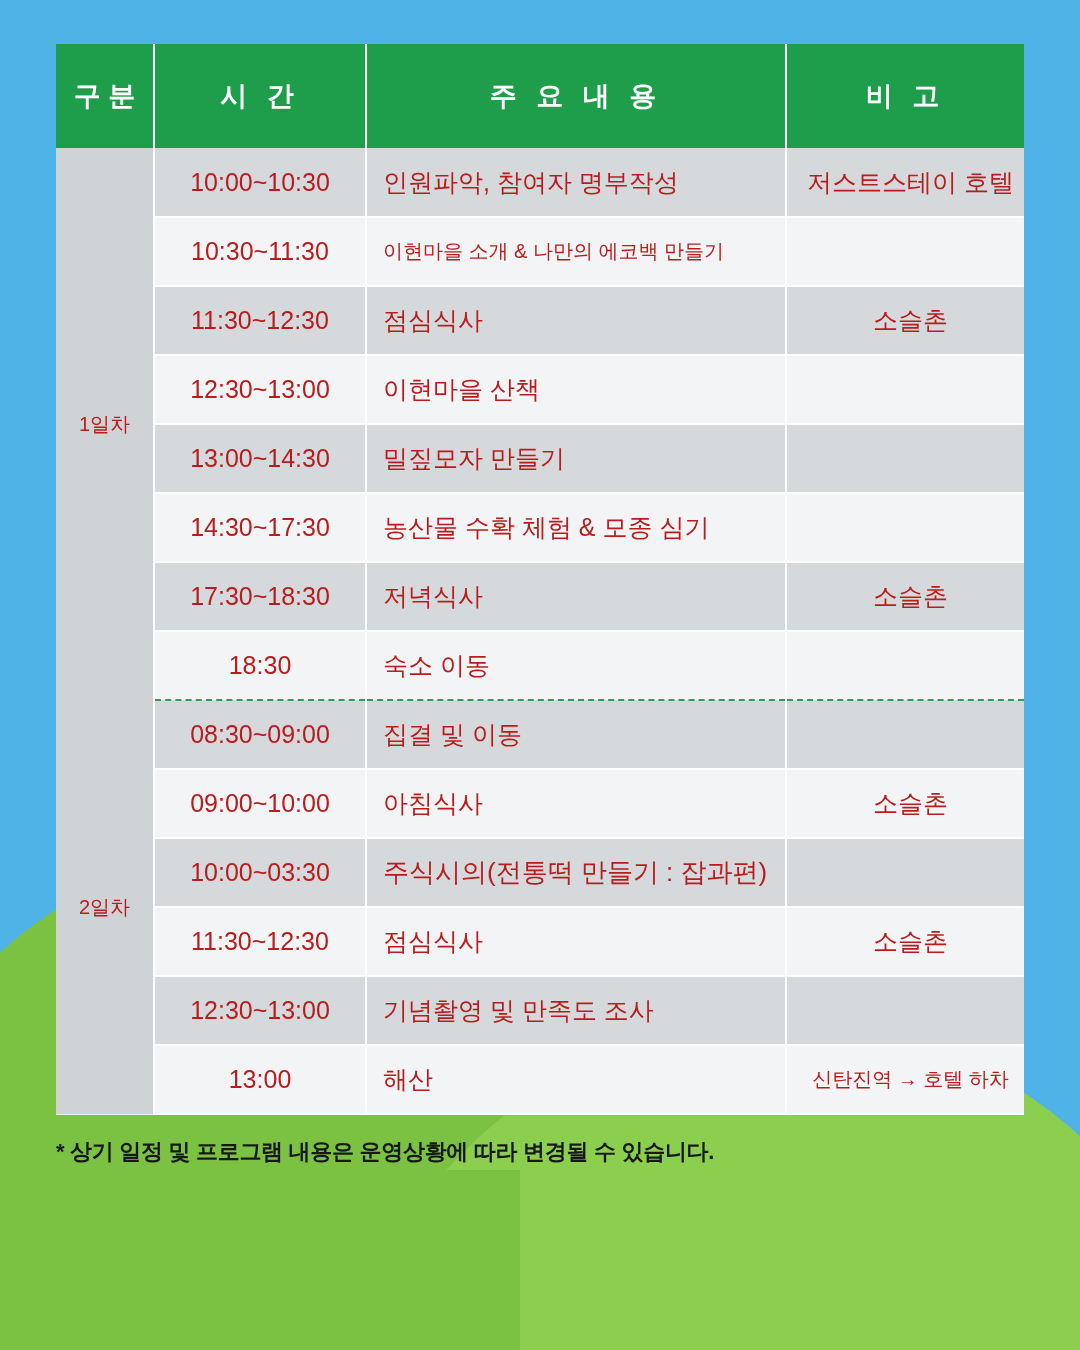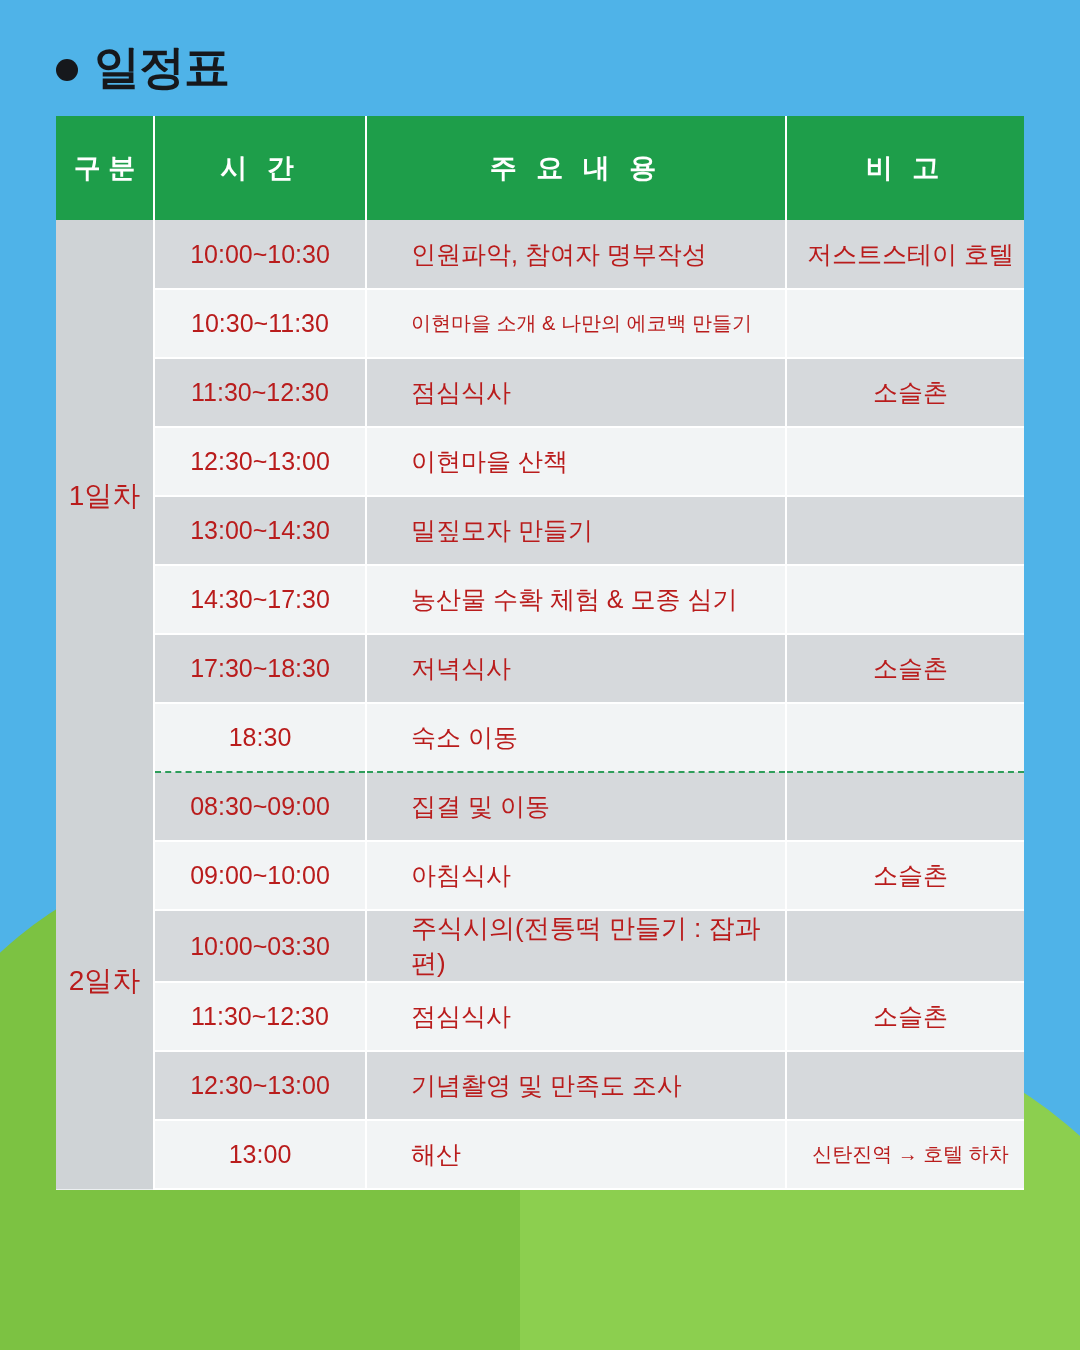--- a/index.html
+++ b/index.html
@@ -110,27 +110,27 @@
     padding: 0 10px;
     box-sizing: border-box;
   }
   .schedule-table td:last-child { border-right: none; }
 
   tr.odd td { background: #d6d9dc; }
   tr.even td { background: #f2f4f5; }
 
   td.day-cell {
     background: #cfd3d6 !important;
-    font-size: 28px;
+    font-size: 20px;
     text-align: center;
     vertical-align: middle;
     border-bottom: none;
   }
   td.time-cell { text-align: center; }
-  td.main-cell { text-align: left; padding-left: 44px; }
+  td.main-cell { text-align: left; padding-left: 16px; }
   td.note-cell { text-align: center; padding-left: 20px; }
 
   td.small { font-size: 20px; margin-top: 27px; }
   td.smaller { font-size: 26px; }
 
   tr.day-sep td {
     border-bottom: 2px dashed #2e9e5b;
     margin-left: 32px;
   }
 
@@ -144,24 +144,20 @@
 </style>
 </head>
 <body>
 
 <div class="bg-green-1"></div>
 <div class="bg-green-2"></div>
 <div class="bg-green-3"></div>
 
 <div class="page">
 
-  <div class="title-row">
-    <span class="title-dot"></span>
-    <span class="title-text">일정표</span>
-  </div>
 
   <table class="schedule-table">
     <colgroup>
       <col class="c-div">
         <col class="c-time">
         <col class="c-main">
         <col class="c-note">
     </colgroup>
     <thead>
       <tr>
@@ -255,13 +251,14 @@
 
       <tr class="even">
         <td class="time-cell">13:00</td>
         <td class="main-cell">해산</td>
         <td class="note-cell small">신탄진역 → 호텔 하차</td>
       </tr>
 
     </tbody>
   </table>
 
+  <div class="footnote">* 상기 일정 및 프로그램 내용은 운영상황에 따라 변경될 수 있습니다.</div>
 </div>
 
 </body></html>

